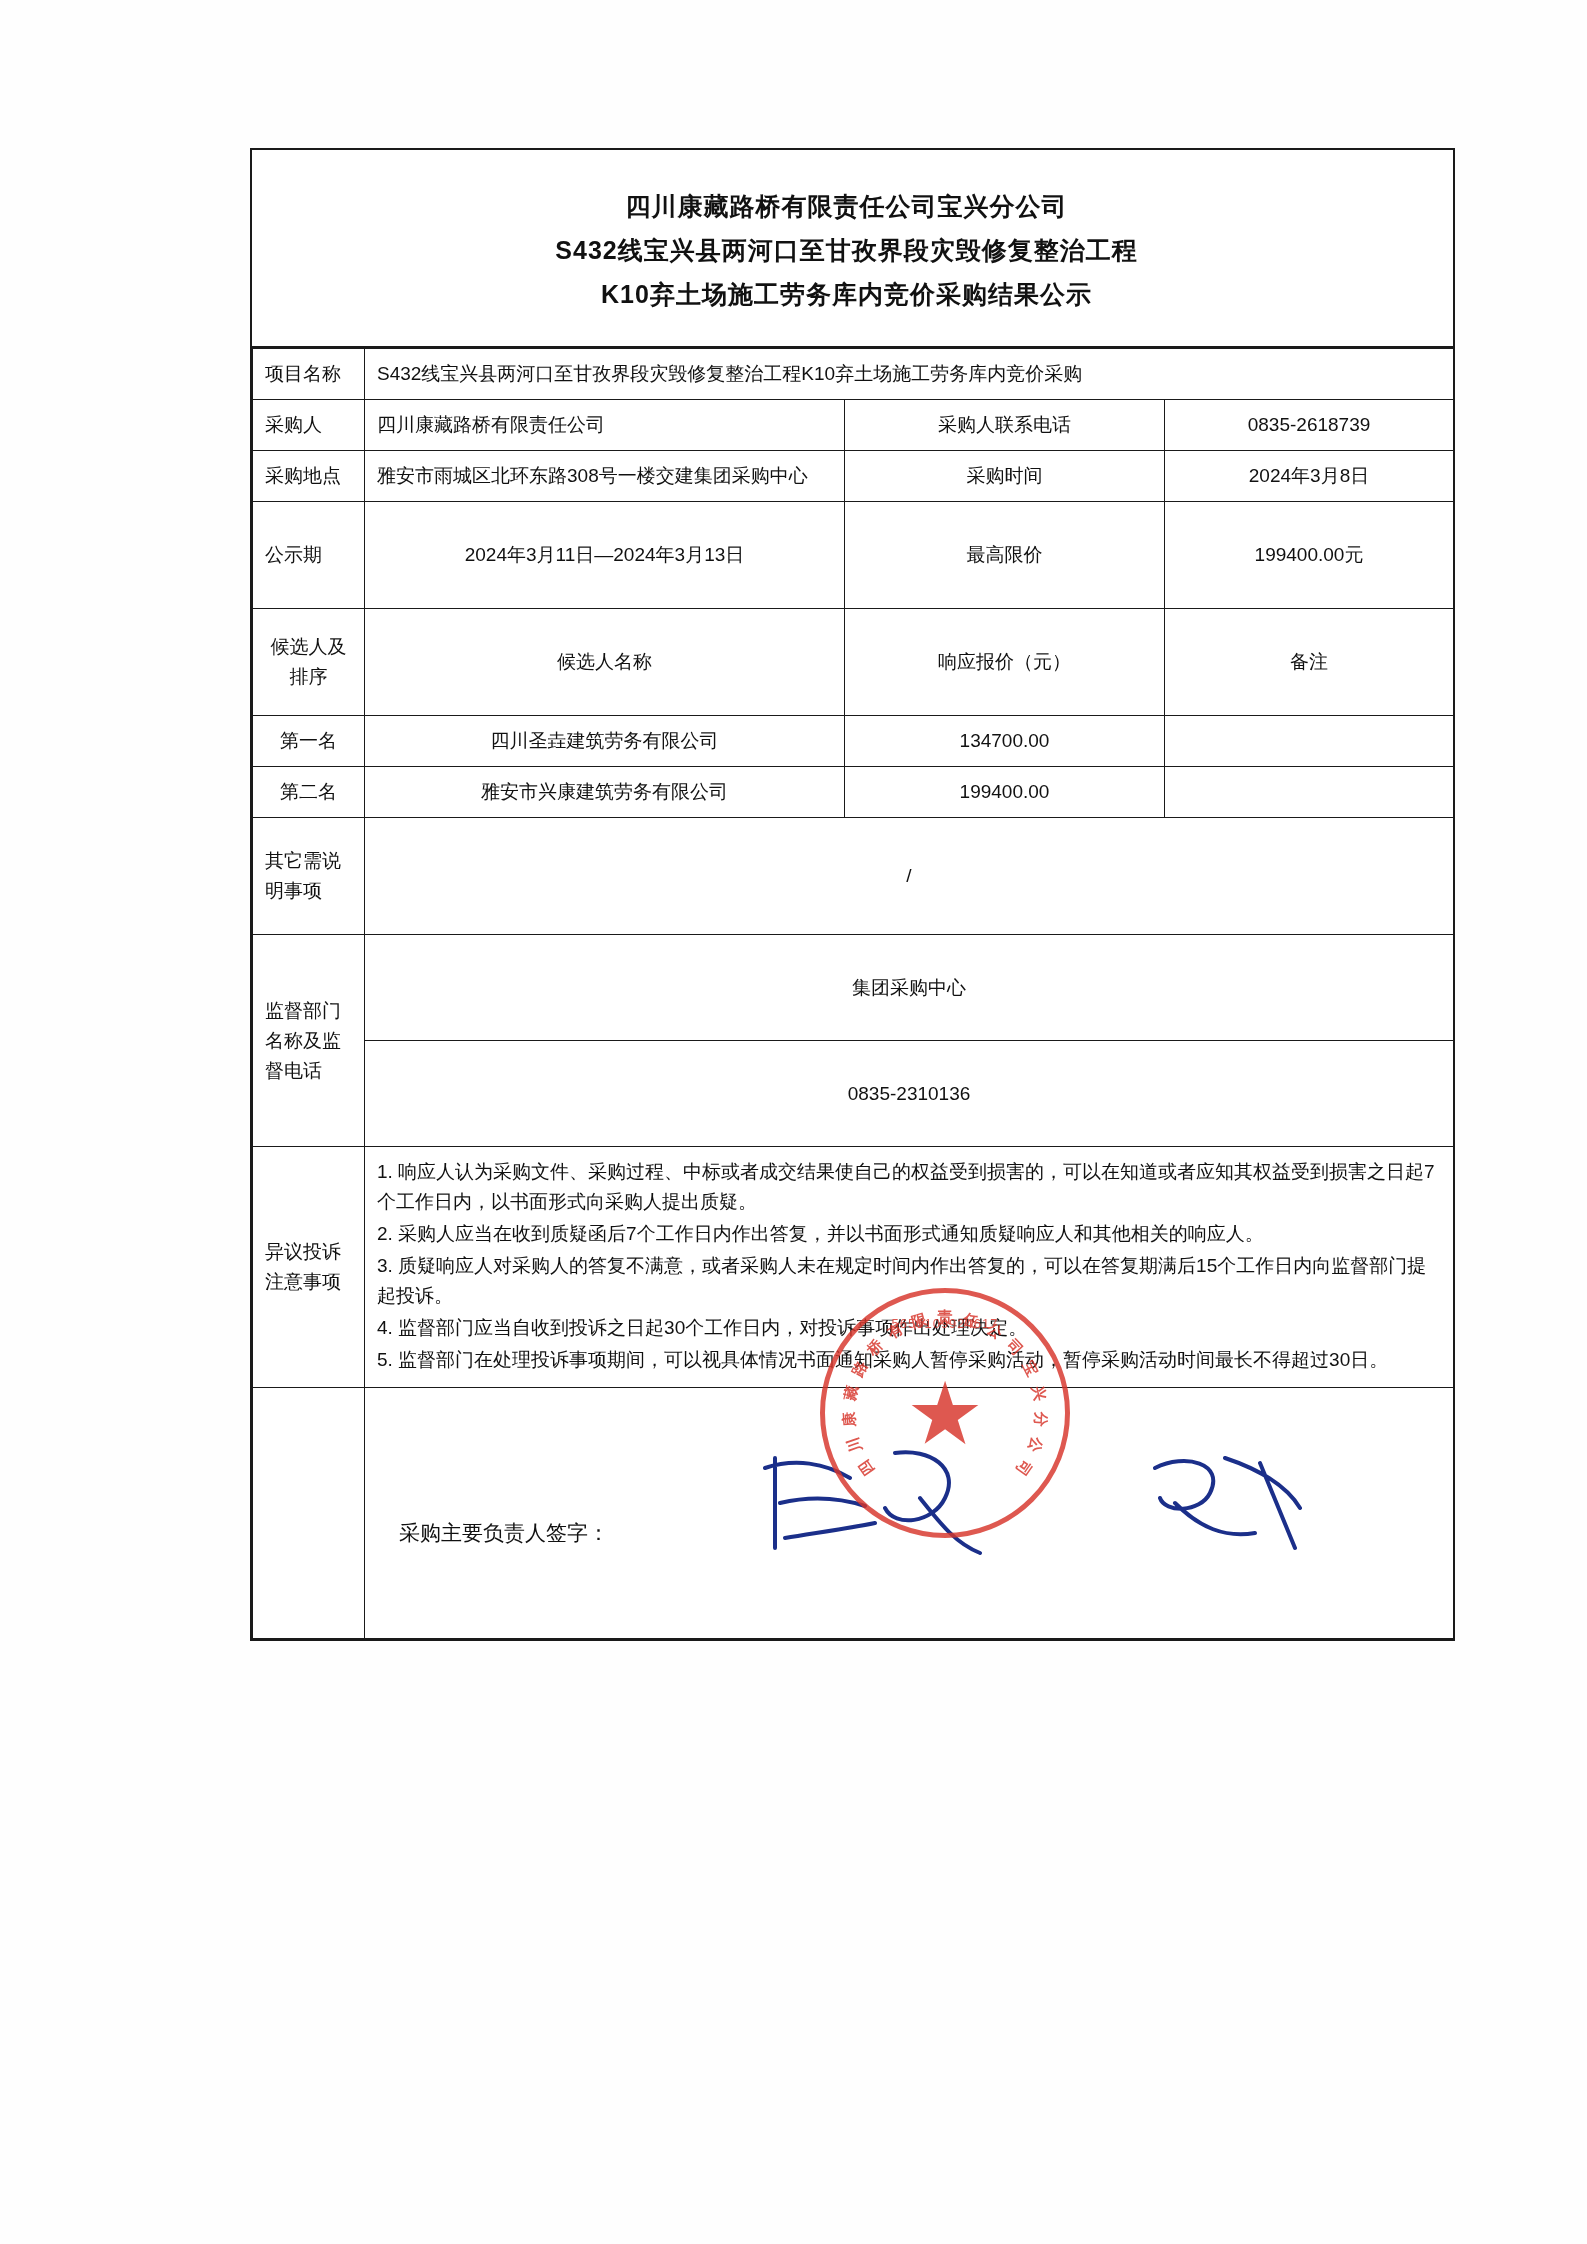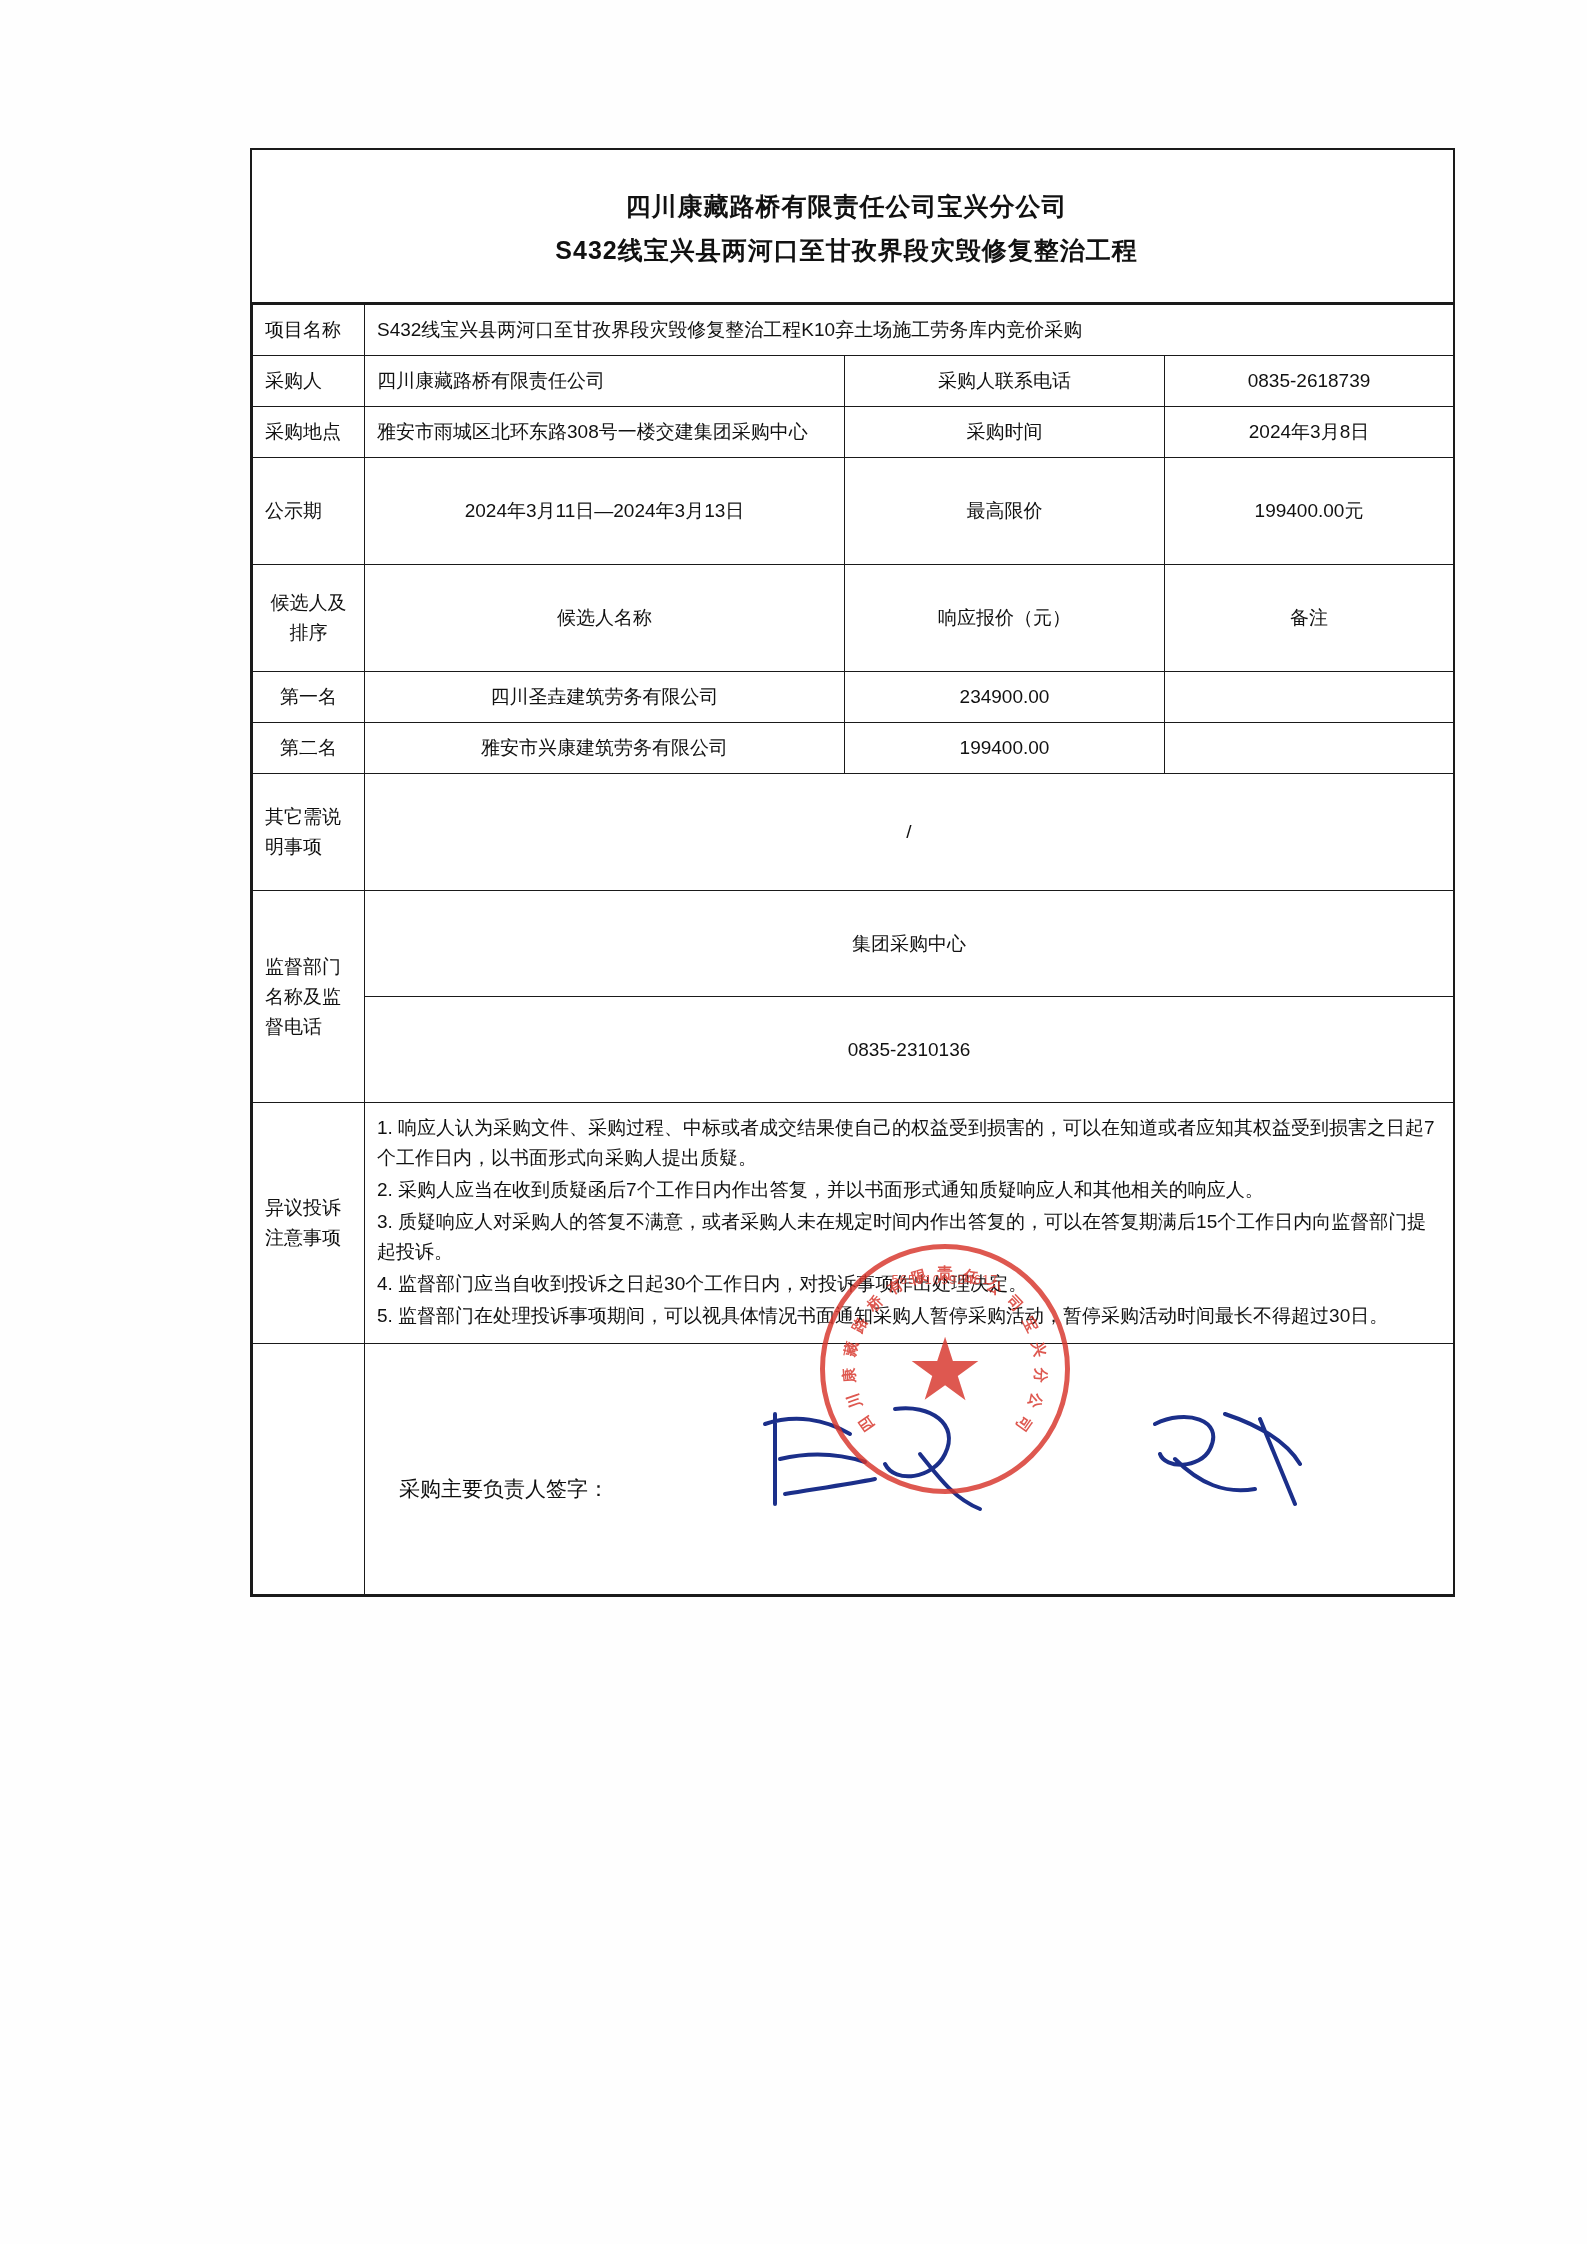--- a/index.html
+++ b/index.html
@@ -158,20 +158,21 @@
 </style>
 </head>
 <body>
 
 <div class="page">
   <div class="doc">
 
     <div class="title-block">
       <div class="title-line">四川康藏路桥有限责任公司宝兴分公司</div>
       <div class="title-line">S432线宝兴县两河口至甘孜界段灾毁修复整治工程</div>
+      <div class="title-line">K10弃土场施工劳务库内竞价采购结果公示</div>
     </div>
 
     <table class="main">
       <colgroup>
         <col style="width:112px">
         <col style="width:480px">
         <col style="width:320px">
         <col style="width:289px">
       </colgroup>
       <tbody>
@@ -199,21 +200,21 @@
         </tr>
         <tr>
           <td class="label-c tall">候选人及排序</td>
           <td class="c tall">候选人名称</td>
           <td class="c tall">响应报价（元）</td>
           <td class="c tall">备注</td>
         </tr>
         <tr>
           <td class="c">第一名</td>
           <td class="c">四川圣垚建筑劳务有限公司</td>
-          <td class="c">234900.00</td>
+          <td class="c">134700.00</td>
           <td class="c"></td>
         </tr>
         <tr>
           <td class="c">第二名</td>
           <td class="c">雅安市兴康建筑劳务有限公司</td>
           <td class="c">199400.00</td>
           <td class="c"></td>
         </tr>
         <tr>
           <td class="label" style="height:96px">其它需说明事项</td>

